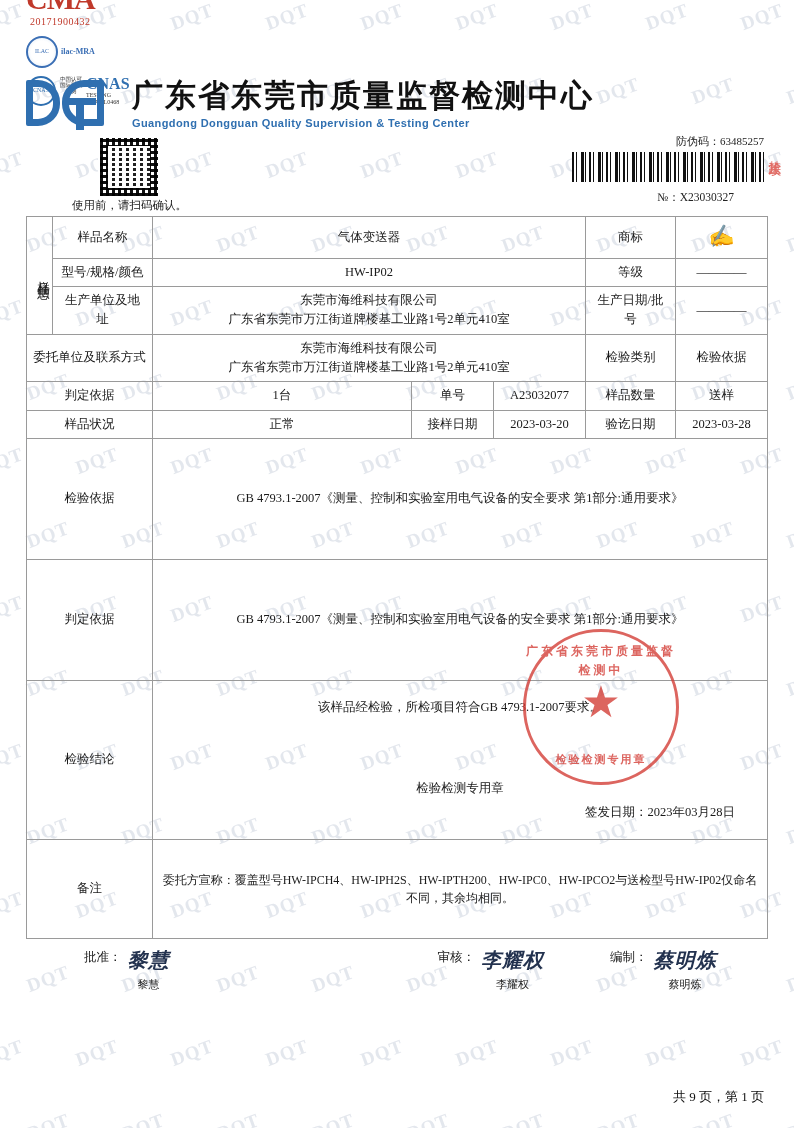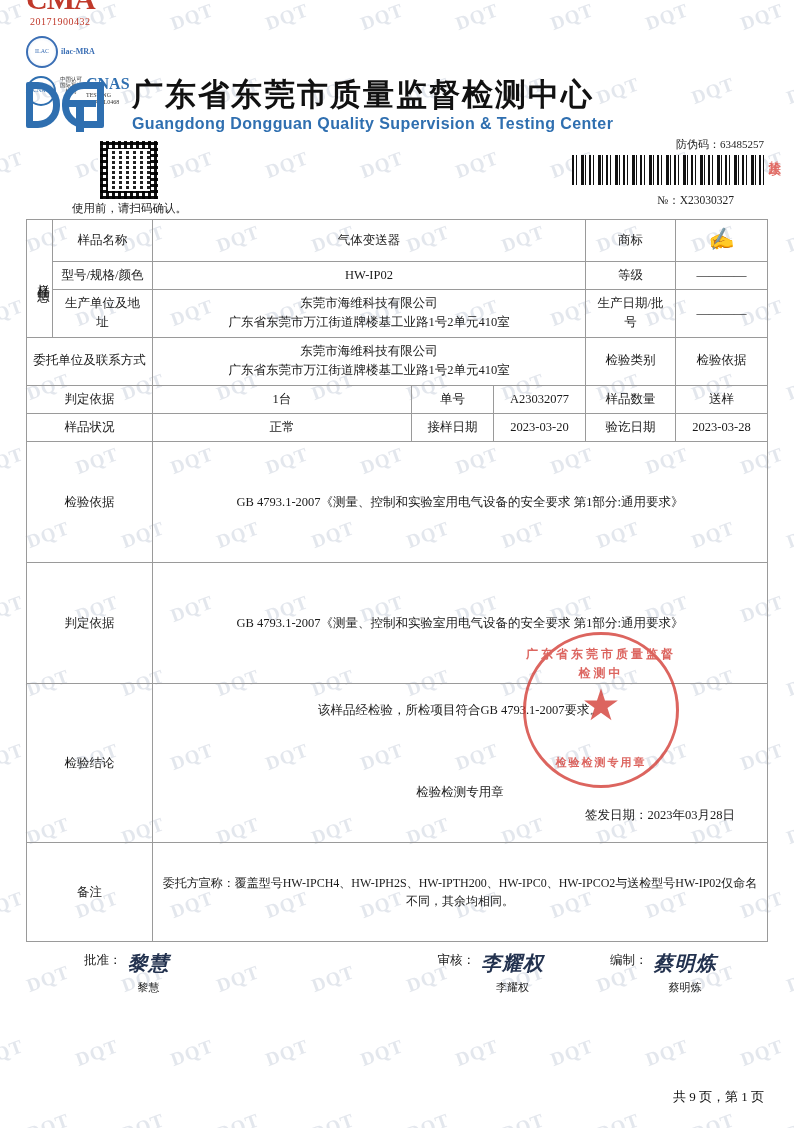--- a/index.html
+++ b/index.html
@@ -140,21 +140,21 @@
   .org-cn {
     font-family: "Liberation Serif", serif;
     font-size: 31px;
     font-weight: bold;
     letter-spacing: 2px;
     color: #111;
     line-height: 1.1;
   }
   .org-en {
     font-family: "Liberation Sans", sans-serif;
-    font-size: 16px;
+    font-size: 11px;
     font-weight: bold;
     color: #2f6fb0;
     letter-spacing: .4px;
     margin-top: 3px;
   }
 
   
   .title-row {
     position: relative;
     height: 82px;

